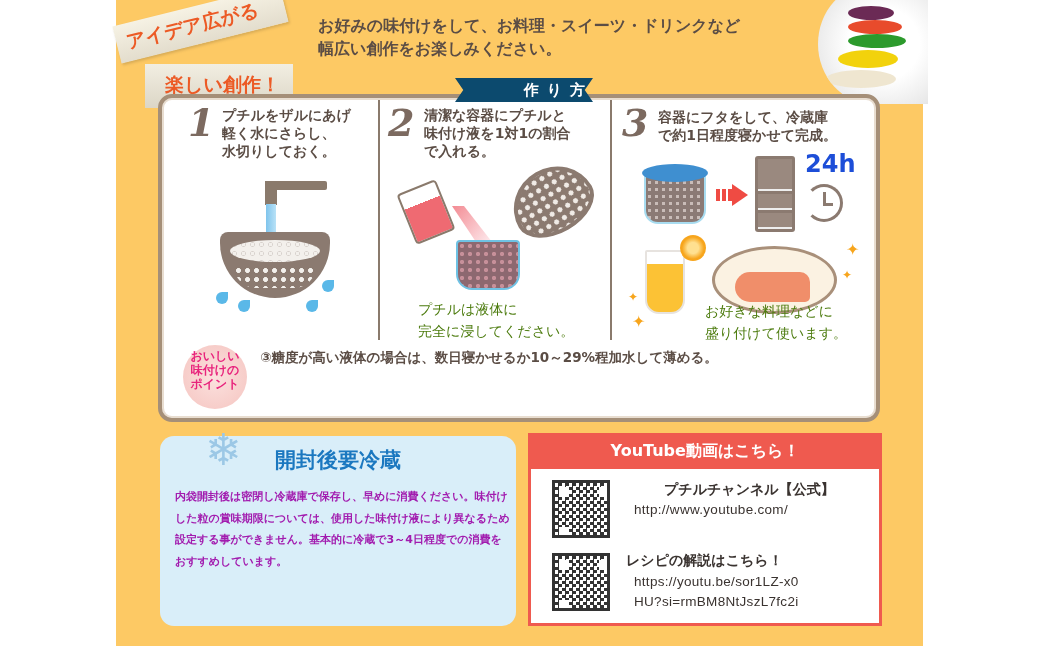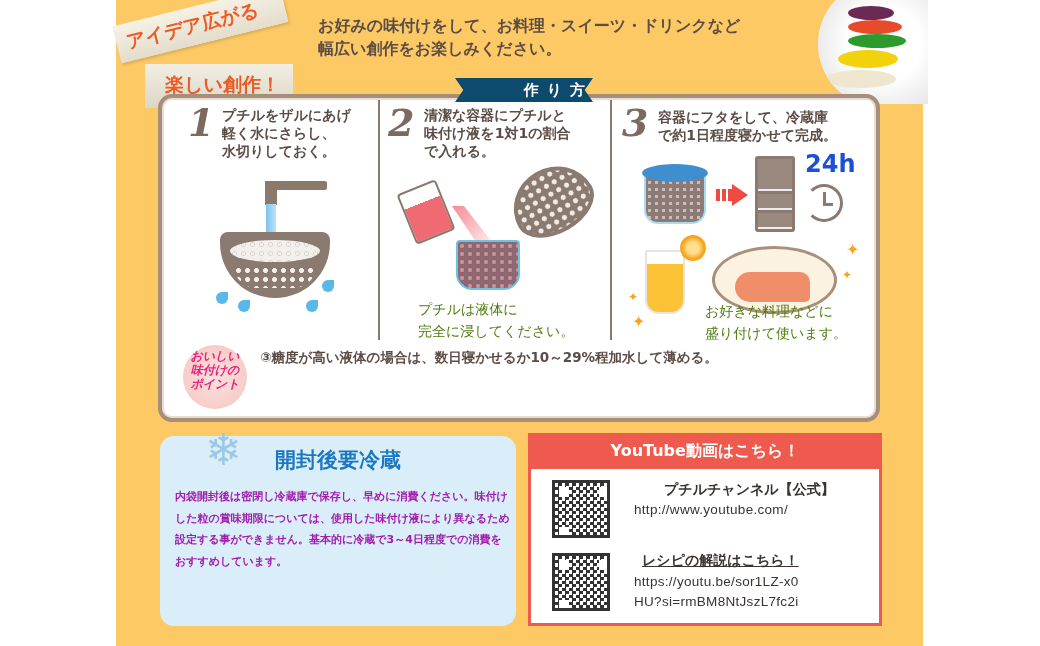--- a/index.html
+++ b/index.html
@@ -58,21 +58,21 @@
   .clock::after { content:""; position:absolute; left:15px; top:16px; width:10px; height:3px; background:#8b7a70; }
 
   .glass { position: absolute; left: 645px; top: 250px; width: 40px; height: 64px; background: linear-gradient(180deg,transparent 20%,#fcc235 20%); border: 2px solid #e7e3df; border-radius: 2px 2px 14px 14px; }
   .orange-slice { position: absolute; left: 680px; top: 235px; width: 26px; height: 26px; border-radius: 50%; background: radial-gradient(circle,#ffe090 30%,#f7a51c 60%); }
   .dish { position: absolute; left: 712px; top: 246px; width: 125px; height: 68px; border-radius: 50%; background: #fbf2e2; border: 3px solid #a9907a; }
   .salmon { position: absolute; left: 735px; top: 272px; width: 75px; height: 30px; background: #f08e6a; border-radius: 30px 20px 10px 30px; }
   .sparkle { position: absolute; color: #f7a51c; font-size: 16px; font-weight: bold; }
 
   
   .tips-badge { position: absolute; left: 183px; top: 345px; width: 64px; height: 64px; border-radius: 50%; background: radial-gradient(circle,#fbe1de,#f5c4c0); }
-  .tips-badge-text { position: absolute; left: 183px; top: 349px; width: 64px; text-align: center; font-size: 12px; font-weight: bold; color: #e8237c; line-height: 14px; white-space: pre-line; font-style: italic; }
+  .tips-badge-text { position: absolute; left: 183px; top: 349px; width: 64px; text-align: center; font-size: 12px; font-weight: bold; color: #e8237c; line-height: 14px; white-space: pre-line; }
   .tips-list { position: absolute; left: 260px; top: 347px; font-size: 13.5px; font-weight: bold; color: #5b4d45; line-height: 21px; }
 
   
   .storage { position: absolute; left: 160px; top: 436px; width: 356px; height: 190px; background: #d9eef9; border-radius: 14px; }
   .snowflake { position: absolute; left: 205px; top: 428px; font-size: 44px; color: #9cc8e6; line-height: 1; }
   .storage-title { position: absolute; left: 275px; top: 446px; font-size: 21px; font-weight: bold; color: #1b78c0; }
   .storage-text { position: absolute; left: 175px; top: 486px; width: 335px; font-size: 11px; font-weight: bold; color: #a21caf; line-height: 21.5px; }
 
   
   .yt { position: absolute; left: 528px; top: 433px; width: 354px; height: 193px; background: #ffffff; border: 3px solid #ef5a4f; border-top: none; }
@@ -191,17 +191,17 @@
 <div class="yt"></div>
 <div class="yt-header">YouTube動画はこちら！</div>
 
 <div class="qr" style="left:552px;top:480px;"></div>
 <div class="yt-label" style="left:664px;top:481px;text-align:center;">プチルチャンネル【公式】</div>
 <div class="yt-url" style="left:634px;top:500px;">
   <div>http://www.youtube.com/</div>
 </div>
 
 <div class="qr" style="left:552px;top:553px;"></div>
-<div class="yt-label" style="left:642px;top:552px;text-decoration:underline;">レシピの解説はこちら！</div>
+<div class="yt-label" style="left:626px;top:552px;">レシピの解説はこちら！</div>
 <div class="yt-url" style="left:634px;top:572px;">
   <div>https://youtu.be/sor1LZ-x0</div>
   <div>HU?si=rmBM8NtJszL7fc2i</div>
 </div>
 
 </body></html>

